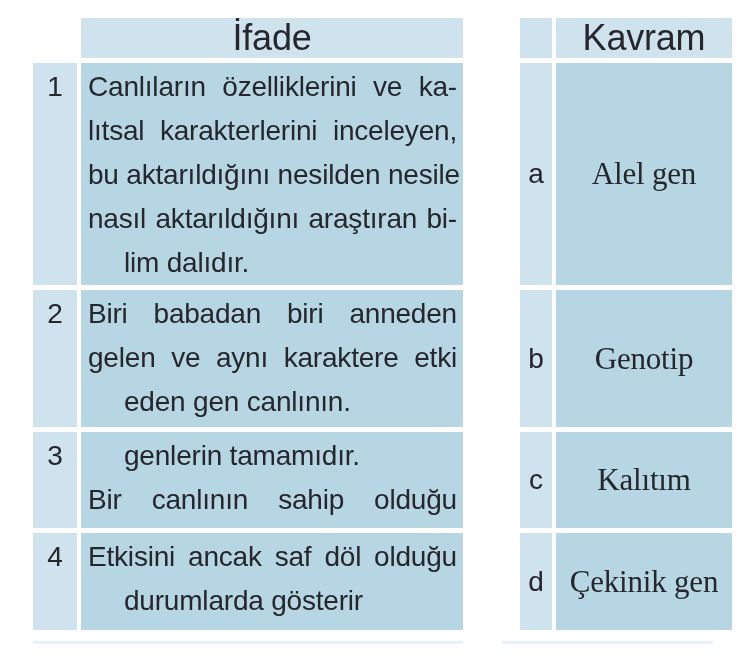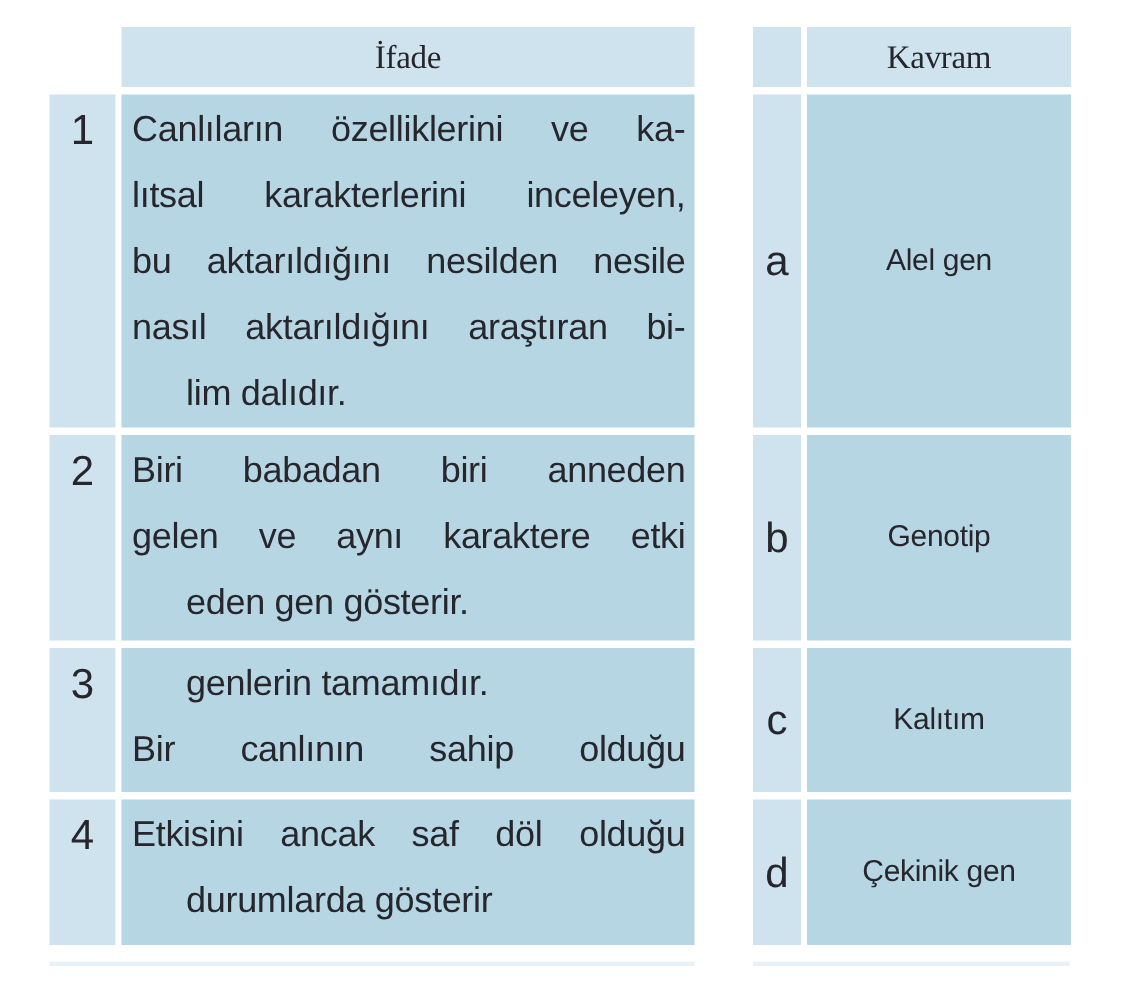--- a/index.html
+++ b/index.html
@@ -24,48 +24,47 @@
     display: grid;
     gap: 5px 4px;
     top: 18px;
   }
   .tbl-left {
     left: 33px;
     grid-template-columns: 44px 382px;
     grid-template-rows: 40px 222px 137px 96px 97px;
   }
   .tbl-right {
-    left: 502px;
+    left: 520px;
     grid-template-columns: 32px 176px;
     grid-template-rows: 40px 222px 137px 96px 97px;
   }
   .hdr {
     background: var(--cell-light, #cfe3ee);
     display: flex;
     align-items: center;
     justify-content: center;
-    font-size: 22px;
+    font-size: 36px;
     letter-spacing: -0.2px;
-    font-family: Liberation Serif, serif;
   }
   .hdr-main { grid-column: 2; }
   .hdr-spacer {
     background: var(--cell-light, #cfe3ee);
     grid-column: 1;
   }
   .idx {
     background: var(--cell-light, #cfe3ee);
     text-align: center;
     font-size: 28px;
     line-height: 44px;
     padding-top: 2px;
   }
   .stmt {
     background: var(--cell-body, #b6d6e3);
-    font-size: 24px;
+    font-size: 28px;
     line-height: 44px;
     padding: 2px 6px 0 7px;
     letter-spacing: -0.2px;
     overflow: hidden;
   }
   .line {
     text-align: justify;
     text-align-last: justify;
     white-space: nowrap;
   }
@@ -79,22 +78,23 @@
     display: flex;
     align-items: center;
     justify-content: center;
     font-size: 28px;
   }
   .concept {
     background: var(--cell-body, #b6d6e3);
     display: flex;
     align-items: center;
     justify-content: center;
-    font-size: 20px;
+    font-size: 31px;
     letter-spacing: -0.2px;
+    font-family: Liberation Serif, serif;
   }
   .ghost {
     position: absolute;
     top: 641px;
     height: 3px;
     background: var(--artifact-color, #e7f2f8);
   }
   .ghost-left { left: 33px; width: 430px; }
   .ghost-right { left: 502px; width: 211px; }
 </style>
@@ -112,21 +112,21 @@
       <div class="line">lıtsal karakterlerini inceleyen,</div>
       <div class="line">bu aktarıldığını nesilden nesile</div>
       <div class="line">nasıl aktarıldığını araştıran bi-</div>
       <div class="line last">lim dalıdır.</div>
     </div>
 
     <div class="idx">2</div>
     <div class="stmt">
       <div class="line">Biri babadan biri anneden</div>
       <div class="line">gelen ve aynı karaktere etki</div>
-      <div class="line last">eden gen gösterir.</div>
+      <div class="line last">eden gen canlının.</div>
     </div>
 
     <div class="idx">3</div>
     <div class="stmt">
       <div class="line last">genlerin tamamıdır.</div>
       <div class="line">Bir canlının sahip olduğu</div>
     </div>
 
     <div class="idx">4</div>
     <div class="stmt">

